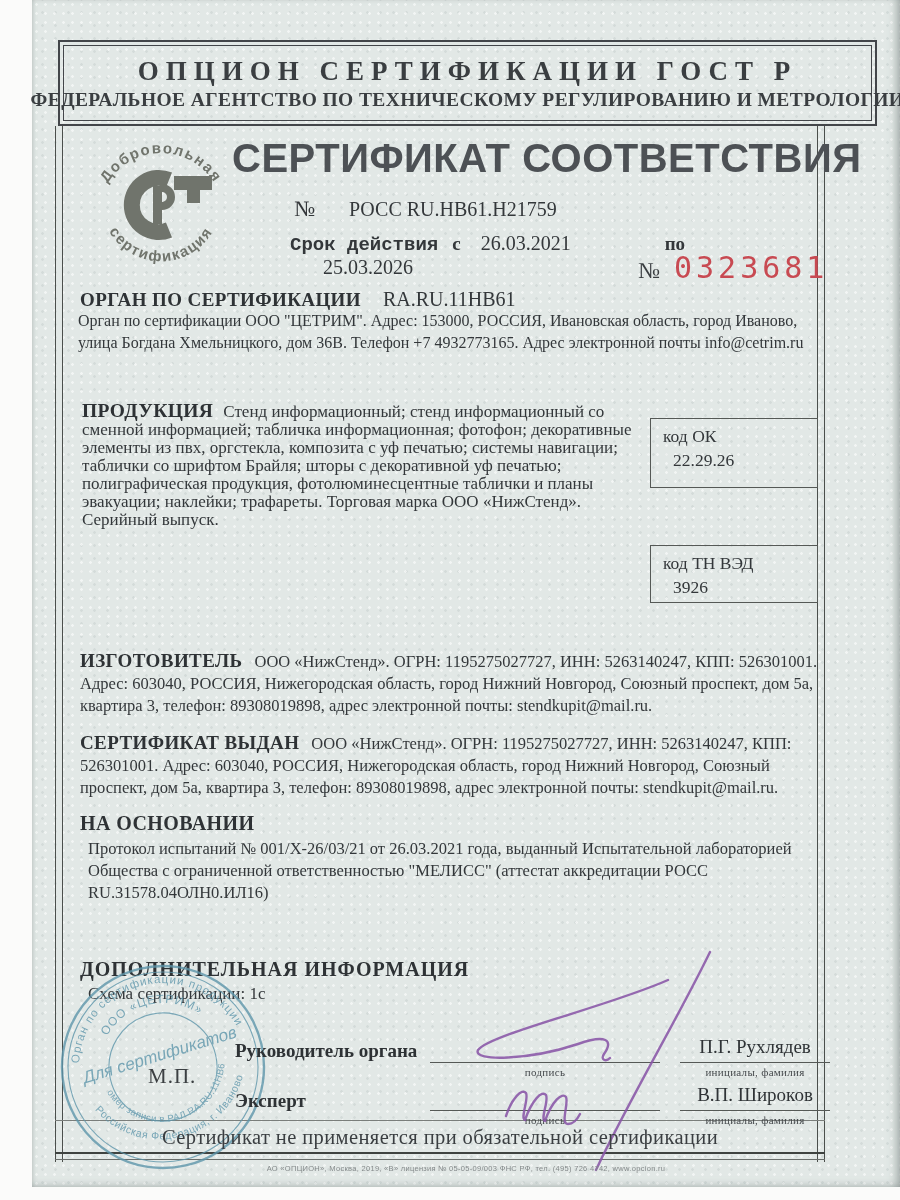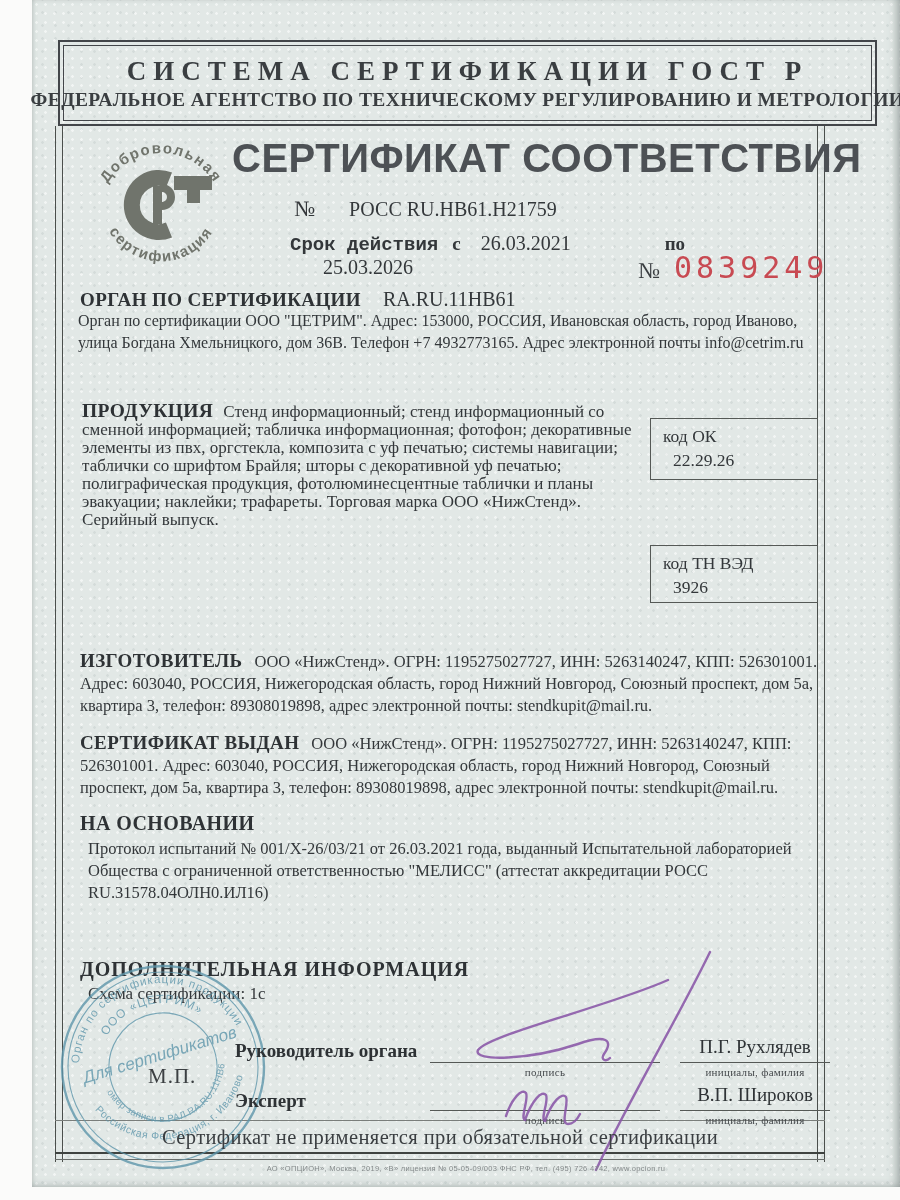--- a/index.html
+++ b/index.html
@@ -70,21 +70,21 @@
   .mp{position:absolute;left:116px;top:1064px;font-size:21px;color:#3c4043;letter-spacing:1px;}
   svg text{font-family:"Liberation Sans", sans-serif;}
 </style>
 </head>
 <body>
 
 <div class="paper">
 
   <div class="header-box">
     <div class="inner">
-      <div class="h1">СИСТЕМА СЕРТИФИКАЦИИ ГОСТ Р</div>
+      <div class="h1">ОПЦИОН СЕРТИФИКАЦИИ ГОСТ Р</div>
       <div class="h2">ФЕДЕРАЛЬНОЕ АГЕНТСТВО ПО ТЕХНИЧЕСКОМУ РЕГУЛИРОВАНИЮ И МЕТРОЛОГИИ</div>
     </div>
   </div>
 
   <div class="vline" style="left:23px;top:126px;height:1036px;"></div>
   <div class="vline" style="left:30px;top:126px;height:1036px;"></div>
   <div class="vline" style="left:785px;top:126px;height:1036px;"></div>
   <div class="vline" style="left:792px;top:126px;height:1036px;"></div>
   <div class="hline" style="left:23px;top:1120px;width:770px;background:#7a7e7b;"></div>
   <div class="hline" style="left:23px;top:1152px;width:770px;height:2px;background:#3f4340;"></div>
@@ -120,33 +120,33 @@
   <div class="abs" style="left:258px;top:232px;width:520px;">
     <span style="font-weight:bold;font-size:19px;font-family:Liberation Mono, monospace;">Срок действия</span>
     <span style="font-weight:bold;font-size:19px;margin-left:10px;">с</span>
     <span class="serif20" style="margin-left:16px;">26.03.2021</span>
     <span style="font-weight:bold;font-size:19px;margin-left:90px;">по</span>
     <span class="serif20" style="margin-left:33px;">25.03.2026</span>
   </div>
 
   <div class="abs" style="left:606px;top:250px;">
     <span style="font-size:23px;color:#3a3e41;">№</span>
-    <span class="red-number" style="margin-left:10px;">0839249</span>
+    <span class="red-number" style="margin-left:10px;">0323681</span>
   </div>
 
   <div class="abs" style="left:48px;top:288px;">
     <span class="bold-label">ОРГАН ПО СЕРТИФИКАЦИИ</span>
     <span class="serif20" style="margin-left:18px;">RA.RU.11НВ61</span>
   </div>
   <p class="para" style="position:absolute;left:46px;top:310px;width:752px;font-size:16px;">Орган по сертификации ООО "ЦЕТРИМ". Адрес: 153000, РОССИЯ, Ивановская область, город Иваново, улица Богдана Хмельницкого, дом 36В. Телефон +7 4932773165. Адрес электронной почты info@cetrim.ru</p>
 
   <p class="para" style="position:absolute;left:50px;top:402px;width:552px;font-size:17px;line-height:18px;">
     <b class="bold-label" style="font-size:19.5px;margin-right:10px;">ПРОДУКЦИЯ</b><span>Стенд информационный; стенд информационный со сменной информацией; табличка информационная; фотофон; декоративные элементы из пвх, оргстекла, композита с уф печатью; системы навигации; таблички со шрифтом Брайля; шторы с декоративной уф печатью; полиграфическая продукция, фотолюминесцентные таблички и планы эвакуации; наклейки; трафареты. Торговая марка ООО «НижСтенд». Серийный выпуск.</span>
   </p>
-  <div class="code-box" style="top:418px;height:62px;">
+  <div class="code-box" style="top:418px;height:70px;">
     <span>код ОК</span>
     <span class="code-value">22.29.26</span>
   </div>
 
   <div class="code-box" style="top:545px;height:58px;">
     <span>код ТН ВЭД</span>
     <span class="code-value">3926</span>
   </div>
 
   <p class="para" style="position:absolute;left:48px;top:650px;width:752px;">

